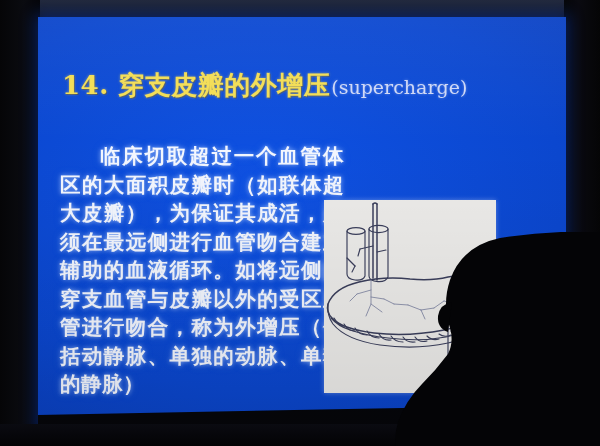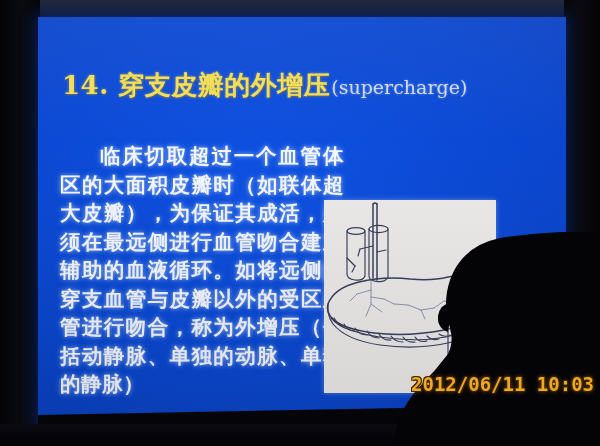--- a/index.html
+++ b/index.html
@@ -237,15 +237,14 @@
   <div class="wall-bottom"></div>
 
   <div class="silhouette">
     <svg viewBox="0 0 208 214" xmlns="http://www.w3.org/2000/svg">
       <path d="M108 6 Q70 14 58 48 Q50 72 58 96 Q62 110 56 122 Q44 138 30 152
                Q14 168 6 190 Q2 204 4 214 L208 214 L208 0 Q160 -2 108 6 Z" fill="#040406"></path>
       <path d="M60 70 Q48 72 46 84 Q45 96 56 100 Z" fill="#040406"></path>
     </svg>
   </div>
 
-  <div class="timestamp">2012/06/11  10:03</div>
 
 </div>
 
 </body></html>

